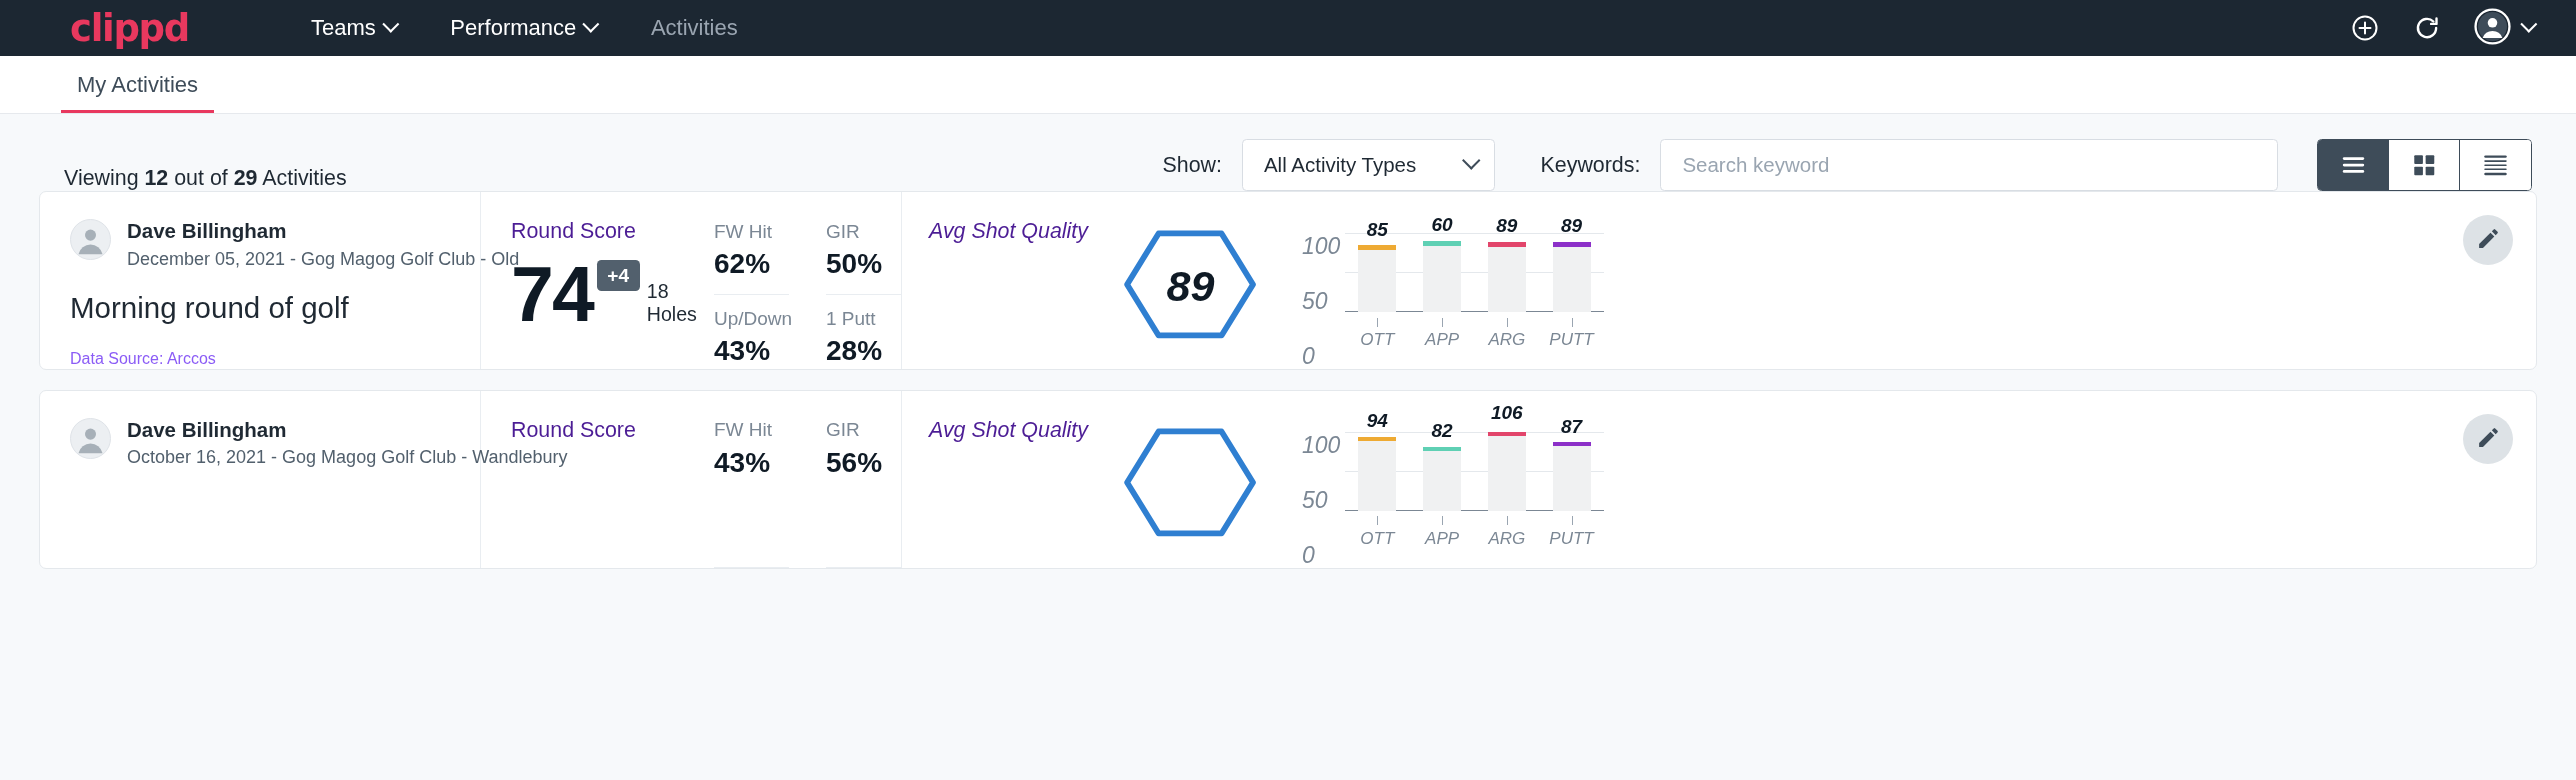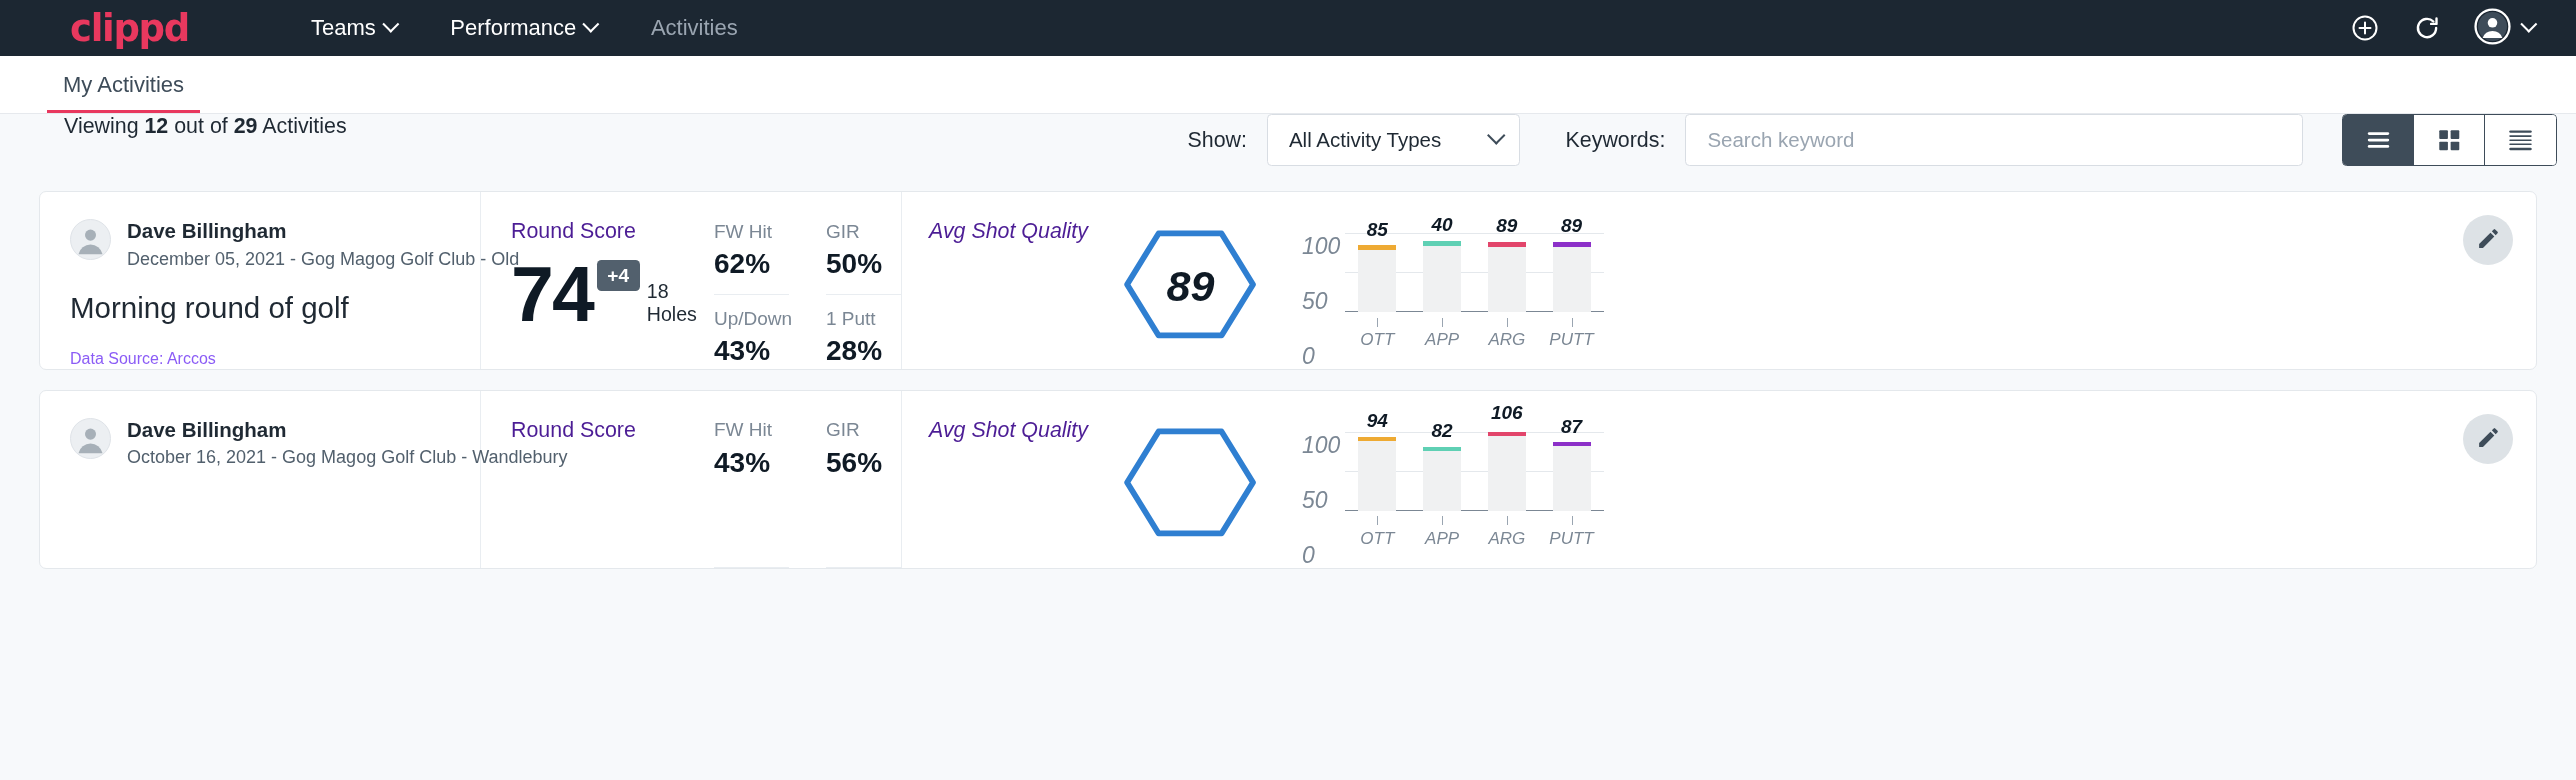--- a/index.html
+++ b/index.html
@@ -52,38 +52,38 @@
   }
   .icon-btn { cursor: pointer; display: flex; align-items: center; }
   .avatar-wrap { display: flex; align-items: center; gap: 12.5px; cursor: pointer; }
 
   
   .tabbar {
     height: 58px;
     background: #ffffff;
     display: flex;
     align-items: flex-end;
-    padding-left: 47px;
+    padding-left: 61px;
     border-bottom: 0.9px solid #e6e9ed;
   }
   .tab {
     font-size: 22px;
     color: #3e4c59;
     padding: 0 16px 12.5px 16px;
     border-bottom: 3.6px solid transparent;
     cursor: pointer;
   }
   .tab.active { border-bottom-color: #e8385e; color: #3e4c59; }
 
   
   .filterbar {
     height: 77px;
     display: flex;
-    align-items: flex-start;
-    padding: 0 19px 0 64px;
+    align-items: flex-end;
+    padding: 0 44px 0 64px;
     background: #f7f9fb;
   }
   .viewing { font-size: 21.4px; color: #1f2933; }
   .viewing b { font-weight: 700; }
   .filter-mid {
     margin-left: auto;
     display: flex; align-items: center; gap: 0;
   }
   .flabel { font-size: 21.4px; color: #1f2933; margin-right: 19.6px; white-space: nowrap; }
   .select-box {
@@ -422,21 +422,21 @@
               <div class="gridline" style="top:39px"></div>
               <div class="gridline base" style="top:78px"></div>
               <div class="bars">
                 <div class="bar-col">
                   <div class="bar-val" style="bottom:71px">85</div>
                   <div class="bar" style="height:67px">
                     <div class="bar-cap" style="background:#eeaa33"></div>
                   </div>
                 </div>
                 <div class="bar-col">
-                  <div class="bar-val" style="bottom:76px">40</div>
+                  <div class="bar-val" style="bottom:76px">60</div>
                   <div class="bar" style="height:71px">
                     <div class="bar-cap" style="background:#5fd0b4"></div>
                   </div>
                 </div>
                 <div class="bar-col">
                   <div class="bar-val" style="bottom:75px">89</div>
                   <div class="bar" style="height:70px">
                     <div class="bar-cap" style="background:#e2456b"></div>
                   </div>
                 </div>

